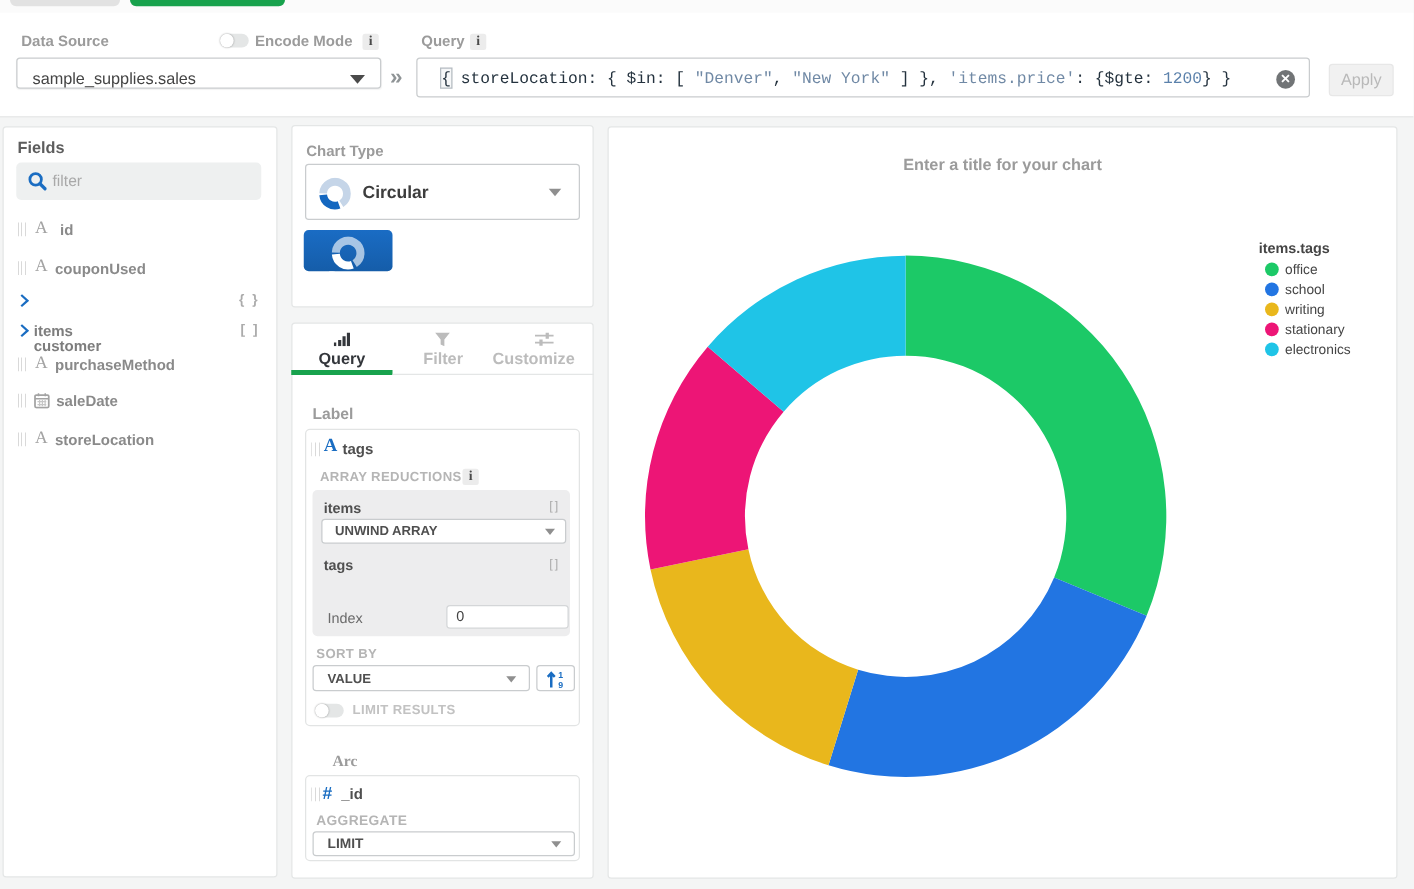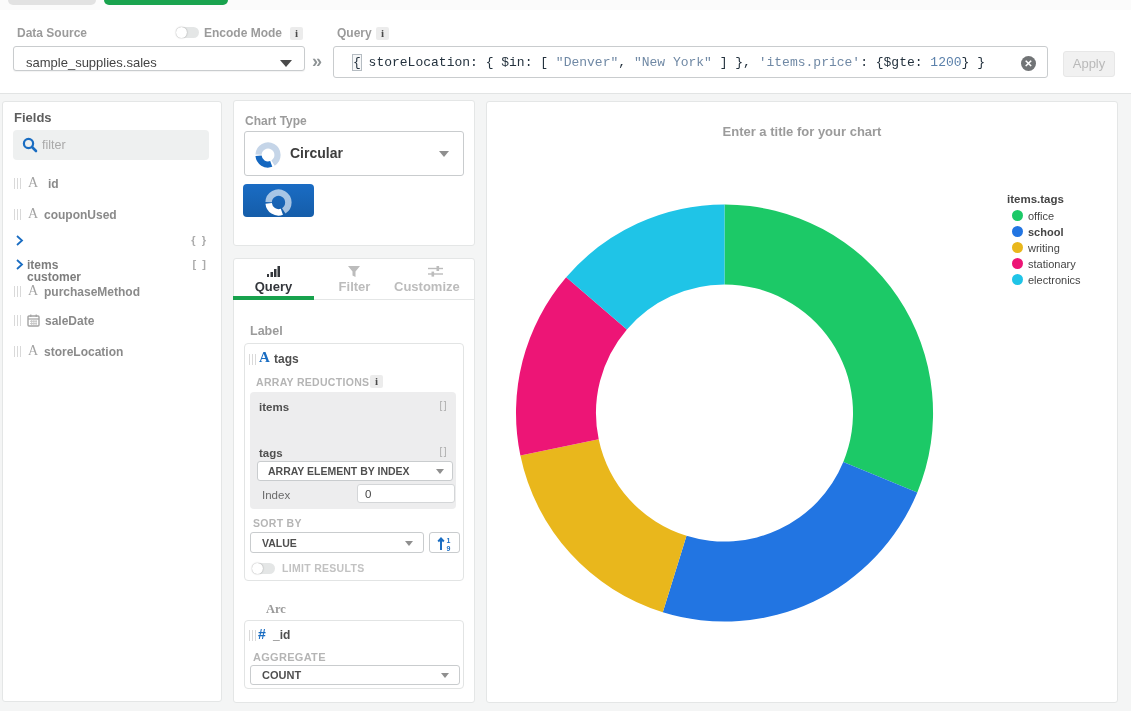--- a/index.html
+++ b/index.html
@@ -159,26 +159,26 @@
 <div class="sec" style="left:250px;top:324px;">Label</div>
 <div class="abs" style="left:244px;top:343px;width:220px;height:238px;border:1px solid #e2e4e4;border-radius:4px;">
   <div class="handle" style="left:4px;top:10px;"></div>
   <span class="abs" style="left:14px;top:5px;font-family:'Liberation Serif',serif;font-weight:bold;font-size:15px;color:#1a6dc2;">A</span>
   <span class="abs" style="left:29px;top:8px;font-size:12px;font-weight:bold;color:#4f4f4f;">tags</span>
   <div class="sublabel" style="left:11px;top:32px;">ARRAY REDUCTIONS</div>
   <span class="ibadge abs" style="left:125px;top:31px;">i</span>
   <div class="abs" style="left:5px;top:48px;width:206px;height:117px;background:#ededee;border-radius:4px;">
     <div class="abs" style="left:9px;top:9px;font-size:11.5px;font-weight:bold;color:#4f4f4f;">items</div>
     <div class="abs" style="right:8px;top:8px;color:#ababab;font-size:10px;letter-spacing:1.5px;">[]</div>
+    <div class="dd" style="left:7px;top:23px;width:196px;height:20px;">
+      <div class="abs" style="left:10px;top:3px;font-size:10.5px;font-weight:bold;color:#4f4f4f;">UNWIND ARRAY</div>
+      <div class="caret" style="right:8px;top:7px;border-left-width:4px;border-right-width:4px;border-top-width:5px;"></div>
+    </div>
     <div class="abs" style="left:9px;top:55px;font-size:11.5px;font-weight:bold;color:#4f4f4f;">tags</div>
     <div class="abs" style="right:8px;top:54px;color:#ababab;font-size:10px;letter-spacing:1.5px;">[]</div>
-    <div class="dd" style="left:7px;top:69px;width:196px;height:20px;">
-      <div class="abs" style="left:10px;top:3px;font-size:10.5px;font-weight:bold;color:#4f4f4f;">ARRAY ELEMENT BY INDEX</div>
-      <div class="caret" style="right:8px;top:7px;border-left-width:4px;border-right-width:4px;border-top-width:5px;"></div>
-    </div>
     <div class="abs" style="left:12px;top:97px;font-size:11.5px;color:#6b6b6b;">Index</div>
     <div class="dd" style="left:107px;top:92px;width:98px;height:19px;border-color:#d4d6d8;">
       <div class="abs" style="left:7px;top:3px;font-size:11.5px;color:#444;">0</div>
     </div>
   </div>
   <div class="sublabel" style="left:8px;top:173px;">SORT BY</div>
   <div class="dd" style="left:5px;top:188px;width:174px;height:21px;">
     <div class="abs" style="left:11px;top:4px;font-size:10.5px;font-weight:bold;color:#4f4f4f;">VALUE</div>
     <div class="caret" style="right:10px;top:8px;border-left-width:4px;border-right-width:4px;border-top-width:5px;"></div>
   </div>
@@ -195,37 +195,37 @@
   <div class="abs" style="left:37px;top:218px;font-size:10.5px;font-weight:bold;color:#c2c2c2;letter-spacing:0.3px;">LIMIT RESULTS</div>
 </div>
 
 <div class="sec" style="left:266px;top:602px;font-family:Liberation Serif, serif;">Arc</div>
 <div class="abs" style="left:244px;top:620px;width:220px;height:69px;border:1px solid #e2e4e4;border-radius:4px;">
   <div class="handle" style="left:4px;top:9px;"></div>
   <span class="abs" style="left:13px;top:5px;font-weight:bold;font-size:14px;color:#1a6dc2;">#</span>
   <span class="abs" style="left:28px;top:7px;font-size:12px;font-weight:bold;color:#4f4f4f;">_id</span>
   <div class="sublabel" style="left:8px;top:30px;font-size:11px;">AGGREGATE</div>
   <div class="dd" style="left:5px;top:44px;width:210px;height:20px;">
-    <div class="abs" style="left:11px;top:3px;font-size:11px;font-weight:bold;color:#4f4f4f;">COUNT</div>
+    <div class="abs" style="left:11px;top:3px;font-size:11px;font-weight:bold;color:#4f4f4f;">LIMIT</div>
     <div class="caret" style="right:10px;top:7px;border-left-width:4px;border-right-width:4px;border-top-width:5px;"></div>
   </div>
 </div>
 
 <div class="panel" style="left:486px;top:101px;width:632px;height:602px;"></div>
 <div class="abs" style="left:486px;top:124px;width:632px;text-align:center;font-size:13px;color:#9b9b9b;font-weight:bold;">Enter a title for your chart</div>
 <svg class="abs" style="left:486px;top:101px;" width="632" height="602" viewBox="0 0 632 602">
   <path d="M 238.5 103.5 A 208.5 208.5 0 0 1 431.3 391.5 L 357.3 361.0 A 128.5 128.5 0 0 0 238.5 183.5 Z" fill="#1cc967"></path>
   <path d="M 431.3 391.5 A 208.5 208.5 0 0 1 176.8 511.2 L 200.5 434.8 A 128.5 128.5 0 0 0 357.3 361.0 Z" fill="#2275e2"></path>
   <path d="M 176.8 511.2 A 208.5 208.5 0 0 1 34.4 354.6 L 112.7 338.3 A 128.5 128.5 0 0 0 200.5 434.8 Z" fill="#e9b71c"></path>
   <path d="M 34.4 354.6 A 208.5 208.5 0 0 1 80.2 176.3 L 140.9 228.4 A 128.5 128.5 0 0 0 112.7 338.3 Z" fill="#ed1576"></path>
   <path d="M 80.2 176.3 A 208.5 208.5 0 0 1 238.5 103.5 L 238.5 183.5 A 128.5 128.5 0 0 0 140.9 228.4 Z" fill="#1fc4e7"></path>
 </svg>
 <div class="abs" style="left:1007px;top:193px;font-size:11.5px;font-weight:bold;color:#454545;">items.tags</div>
 <div class="abs" style="left:1012px;top:210px;width:11px;height:11px;border-radius:50%;background:#1cc967;"></div>
 <div class="abs" style="left:1028px;top:210px;font-size:11px;color:#454545;">office</div>
 <div class="abs" style="left:1012px;top:226px;width:11px;height:11px;border-radius:50%;background:#2275e2;"></div>
-<div class="abs" style="left:1028px;top:226px;font-size:11px;color:#454545;font-weight:bold;">school</div>
+<div class="abs" style="left:1028px;top:226px;font-size:11px;color:#454545;">school</div>
 <div class="abs" style="left:1012px;top:242px;width:11px;height:11px;border-radius:50%;background:#e9b71c;"></div>
 <div class="abs" style="left:1028px;top:242px;font-size:11px;color:#454545;">writing</div>
 <div class="abs" style="left:1012px;top:258px;width:11px;height:11px;border-radius:50%;background:#ed1576;"></div>
 <div class="abs" style="left:1028px;top:258px;font-size:11px;color:#454545;">stationary</div>
 <div class="abs" style="left:1012px;top:274px;width:11px;height:11px;border-radius:50%;background:#1fc4e7;"></div>
 <div class="abs" style="left:1028px;top:274px;font-size:11px;color:#454545;">electronics</div>
 
 </body></html>

